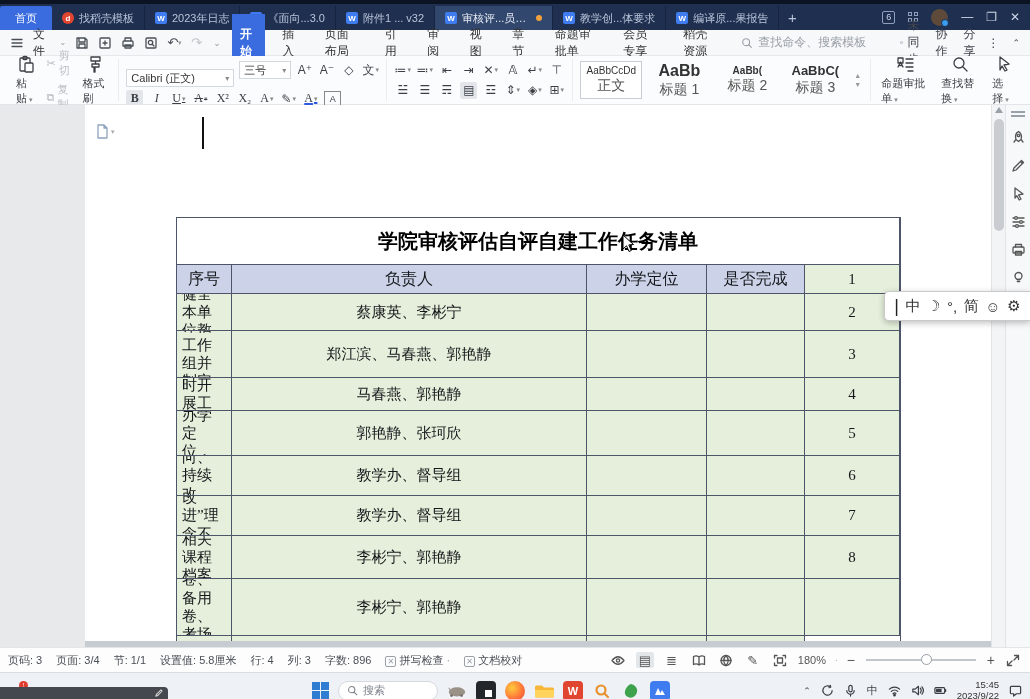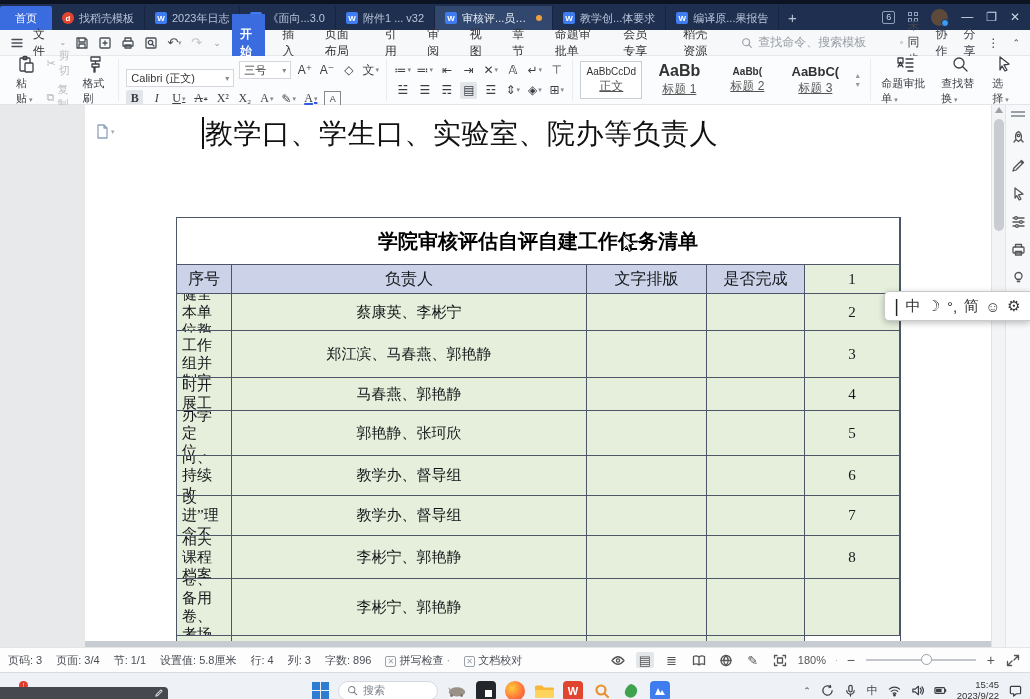--- a/index.html
+++ b/index.html
@@ -61,21 +61,21 @@
   .combo .car { color:#888; font-size:8px; margin-left:4px;}
   .tgl { min-width:17px; height:17px; display:flex; align-items:center; justify-content:center;
     font-size:12px; color:#3b3f45; }
   .tgl.on { background:#e2e6eb; border-radius:2px;}
   .tgl .mini { font-size:7px; color:#888; margin-left:1px;}
   .serifchar{ font-family:"Liberation Serif",serif; }
   .ucolor { text-decoration:underline; text-decoration-color:#2e5be0; text-decoration-thickness:2px;}
   .stylebox { width:62px; height:38px; border:1px solid transparent; display:flex; flex-direction:column;
     align-items:center; justify-content:center; gap:1px; color:#333;}
   .stylebox.sel { border-color:#c9cdd4; background:#fff;}
-  .stylebox .nm { font-size:12px; color:#555;text-decoration:underline;}
+  .stylebox .nm { font-size:14px; color:#555;}
   .galscroll { display:flex; flex-direction:column; gap:2px; color:#999; font-size:7px; padding:0 2px;}
   
   .docarea { position:absolute; left:0; top:105px; width:1030px; height:542px; background:#e8e9eb; overflow:hidden;}
   .page { position:absolute; left:85px; top:0; width:906px; height:542px; background:#fff;
     font-family:"Liberation Serif","DejaVu Serif",serif; }
   .marginicon { position:absolute; left:11px; top:19px; color:#8fa3bd; display:flex; align-items:center; gap:2px;}
   .marginicon svg{ width:13px; height:15px;}
   .heading { position:absolute; left:120px; top:10px; font-size:28px; font-weight:500; color:#111; letter-spacing:0.5px;}
   .caret { position:absolute; left:117px; top:12px; width:2px; height:32px; background:#111;}
   .tbl { position:absolute; left:91px; top:112px; width:725px;
@@ -419,28 +419,27 @@
 
   <div class="docarea">
     <div class="page">
       <span class="marginicon">
         <svg class="lin" viewBox="0 0 13 15">
             <path d="M2 1h6l3 3v10H2z M8 1v3h3"></path>
           </svg>
         <span style="font-size:7px;color:#aaa;">▾</span>
       </span>
       <span class="caret"></span>
-      <div class="heading">教学口、学生口、实验室、院办等负责人</div>
 
       <div class="tbl">
         <div class="ttl">学院审核评估自评自建工作任务清单</div>
 
         <div class="hd">序号</div>
         <div class="hd">负责人</div>
-        <div class="hd">文字排版</div>
+        <div class="hd">办学定位</div>
         <div class="hd">是否完成</div>
 
         <div class="c">1</div>
         <div class="c task">根据学校文件要求健全本单位教育教学相关制度</div>
         <div class="c own">蔡康英、李彬宁</div>
         <div class="c"></div>
         <div class="c"></div>
 
         <div class="c">2</div>
         <div class="c task">成立审核评估工作组并制定工作方案</div>

